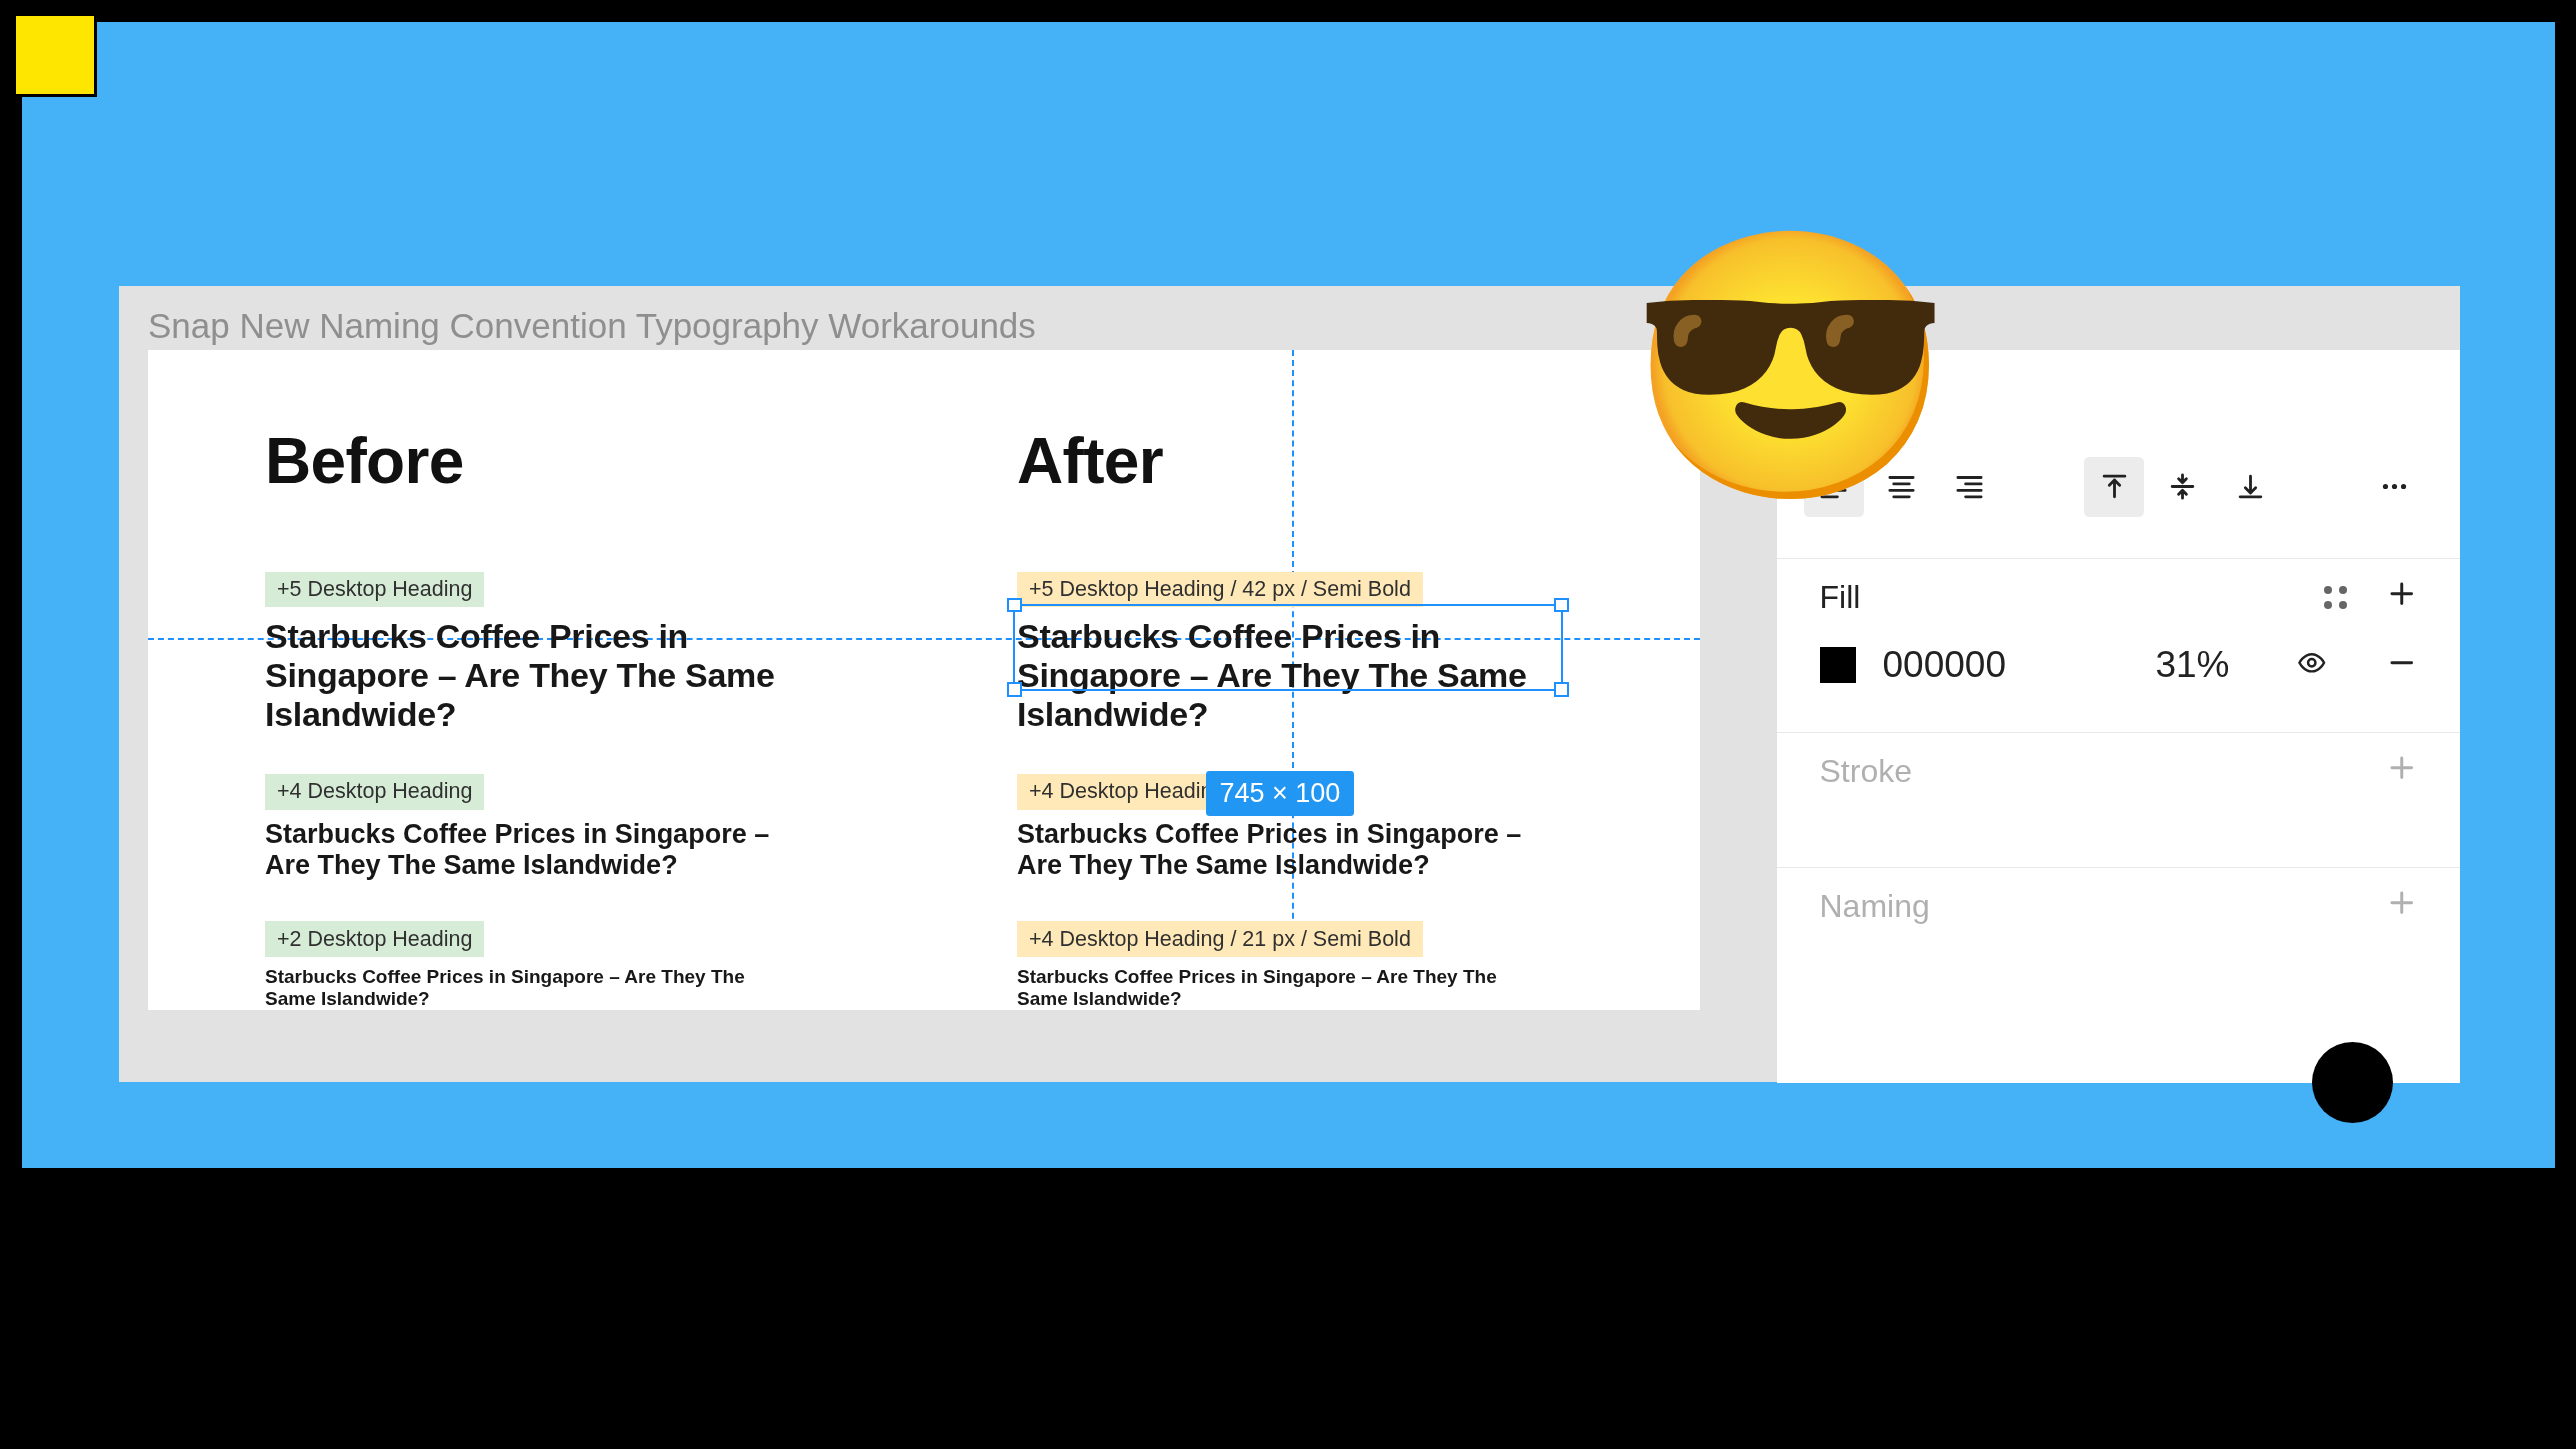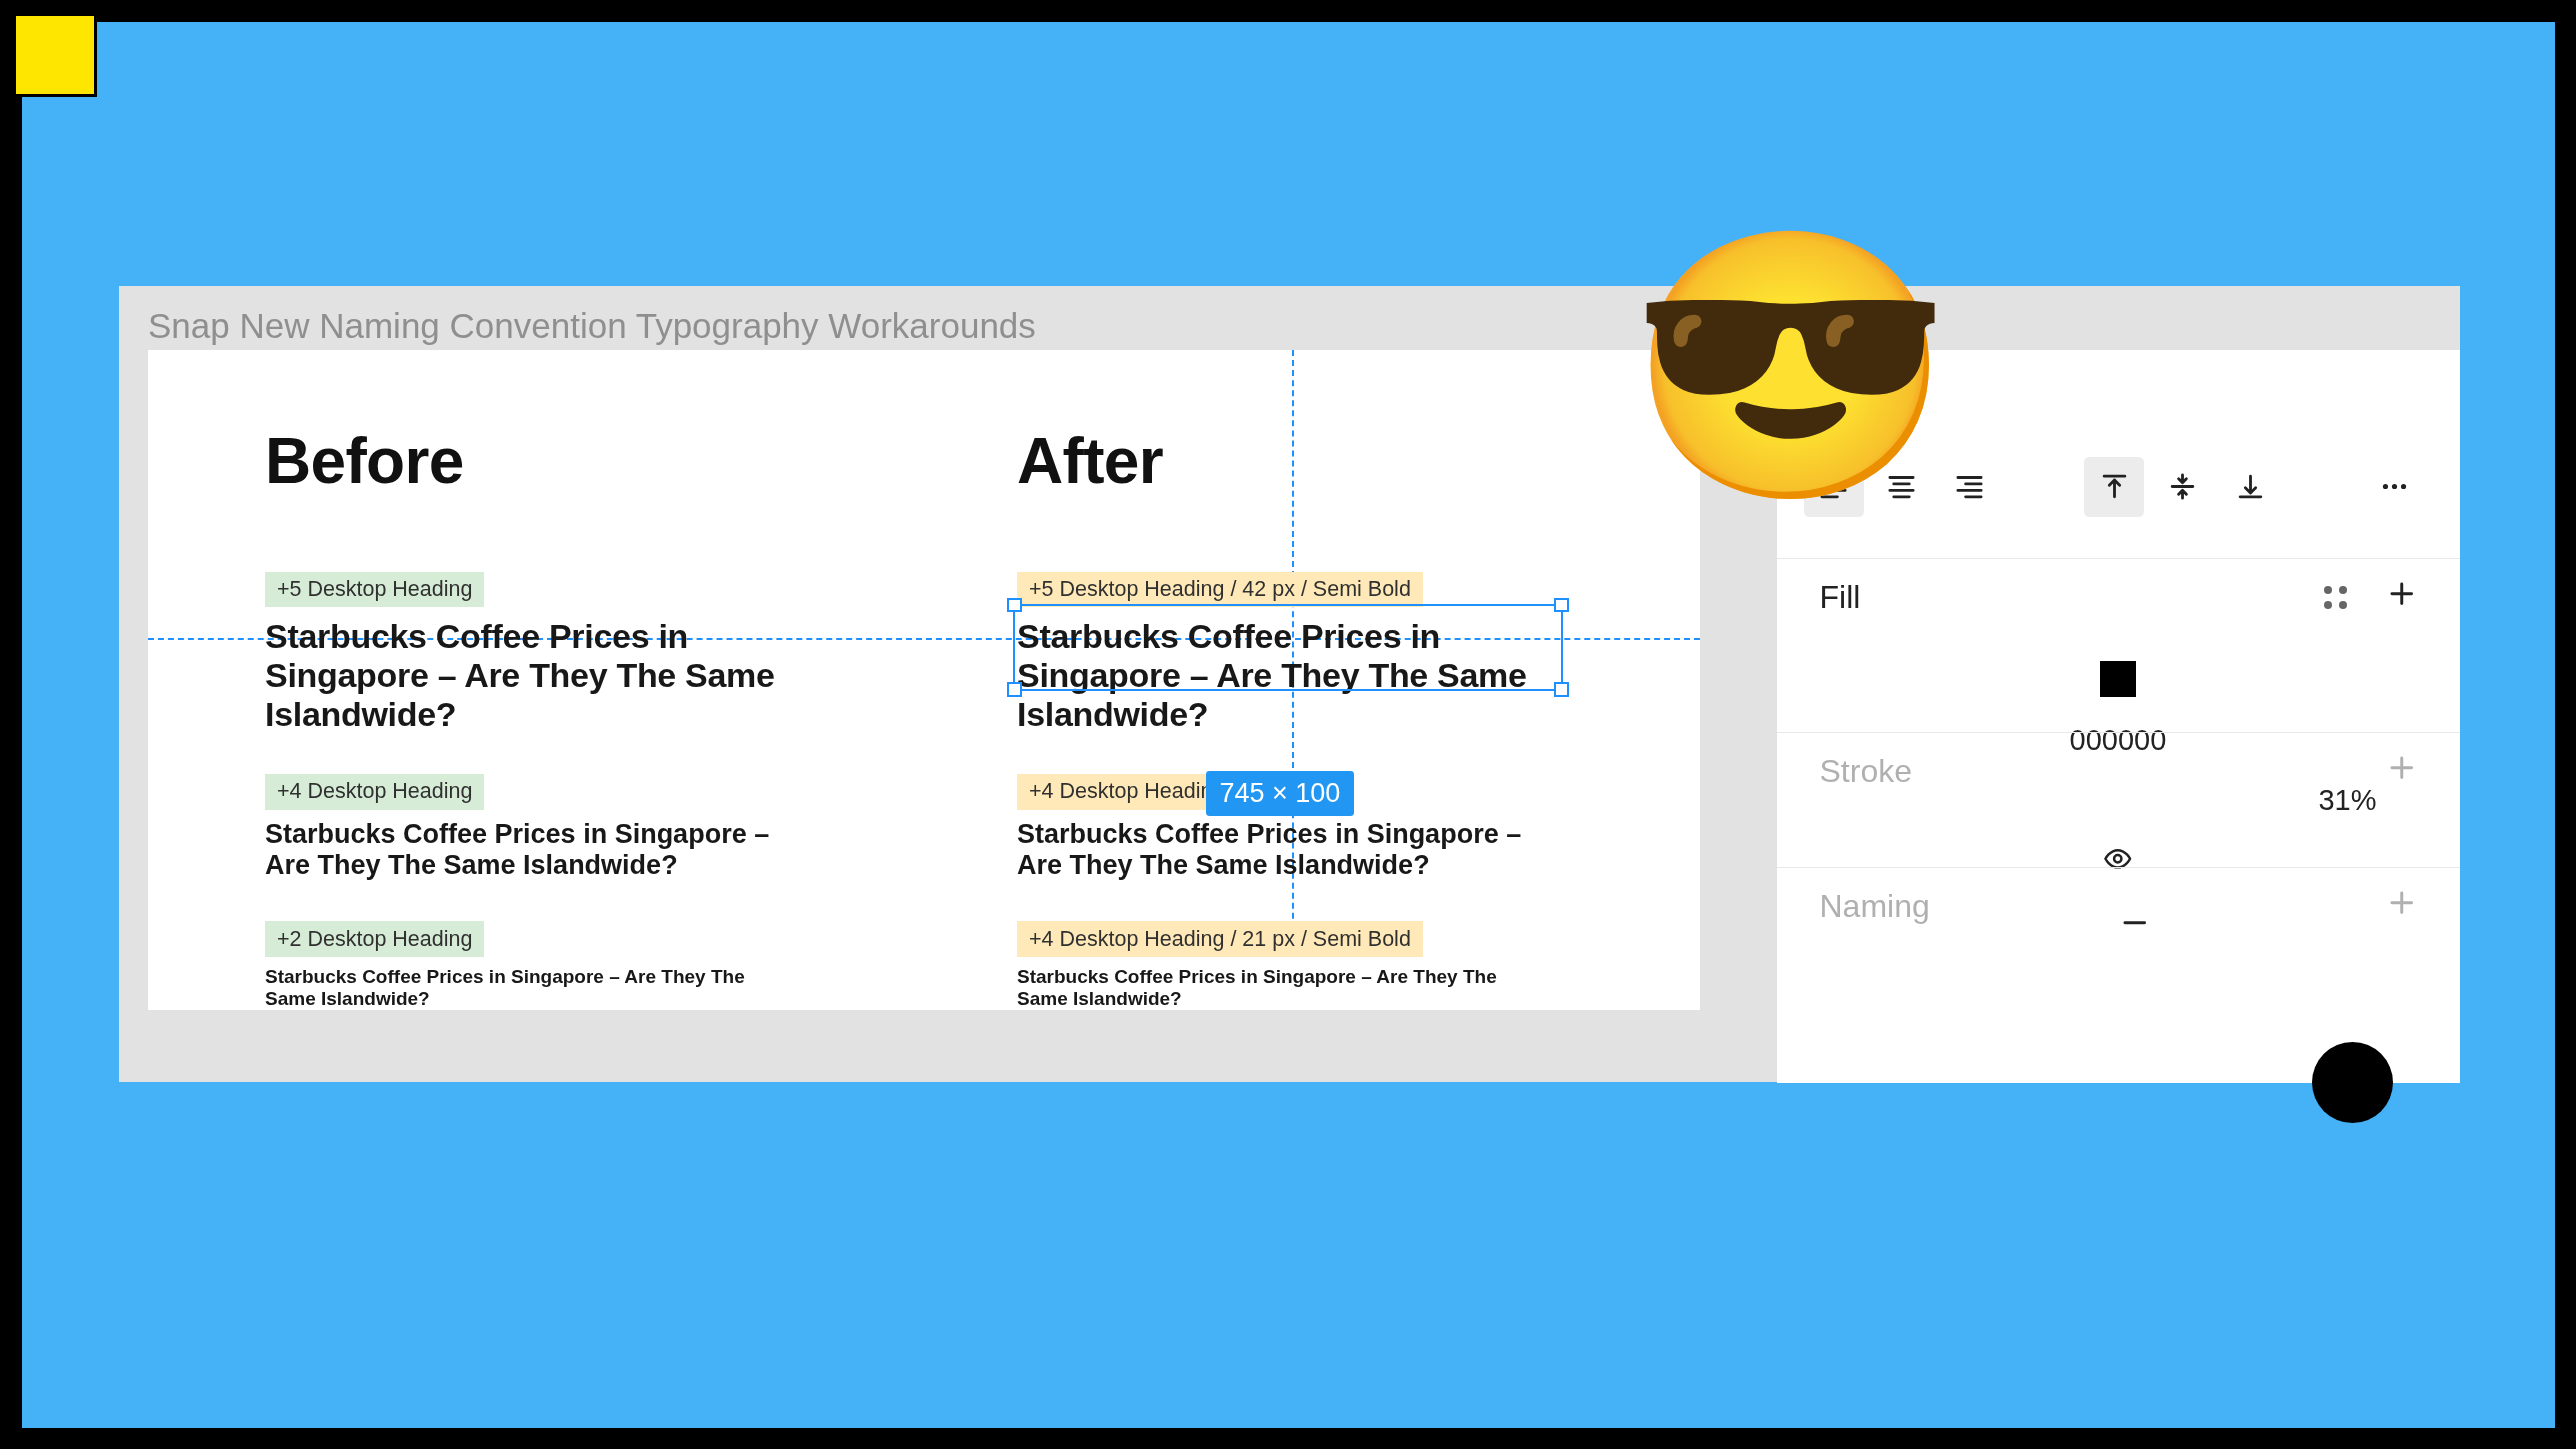--- a/index.html
+++ b/index.html
@@ -5,21 +5,21 @@
   * { box-sizing: border-box; margin: 0; padding: 0; }
   html, body { width: 2576px; height: 1449px; overflow: hidden; }
   body {
     background: #000;
     font-family: -apple-system, BlinkMacSystemFont, "Segoe UI", Helvetica, Arial, sans-serif;
     position: relative;
   }
   .stage {
     position: absolute;
     left: 21.5px; top: 21.5px;
-    width: 2533px; height: 1406px;
+    width: 2533px; height: 1146px;
     background: #45b2f8;
   }
   .corner-square {
     position: absolute;
     left: -5.4px; top: -5.4px;
     width: 81px; height: 81px;
     background: #ffe600;
     border-right: 3.4px solid #000;
     border-bottom: 3.4px solid #000;
   }
@@ -169,24 +169,23 @@
     display: grid;
     grid-template-columns: 8px 8px;
     grid-template-rows: 8px 8px;
     gap: 6.7px;
   }
   .dots4 span { width:8px;height:8px;background:#666;border-radius:50%; }
   .fill-row {
     display: flex;
     align-items: center;
     gap: 27px;
-    margin-top: 45px;
-    font-size: 29px;
+    margin-top: 28px;
+    font-size: 37px;
     color: #222;
-    flex-direction: column;
   }
   .swatch { width: 36px; height: 36px; background: #000; }
   .opacity { margin-left: auto; margin-right: 40px; }
   .eye svg, .minus svg, .plus svg { width: 29.5px; height: 29.5px; }
 
   .emoji {
     position: absolute;
     font-size: 262px;
     line-height: 1;
     text-align: center;

